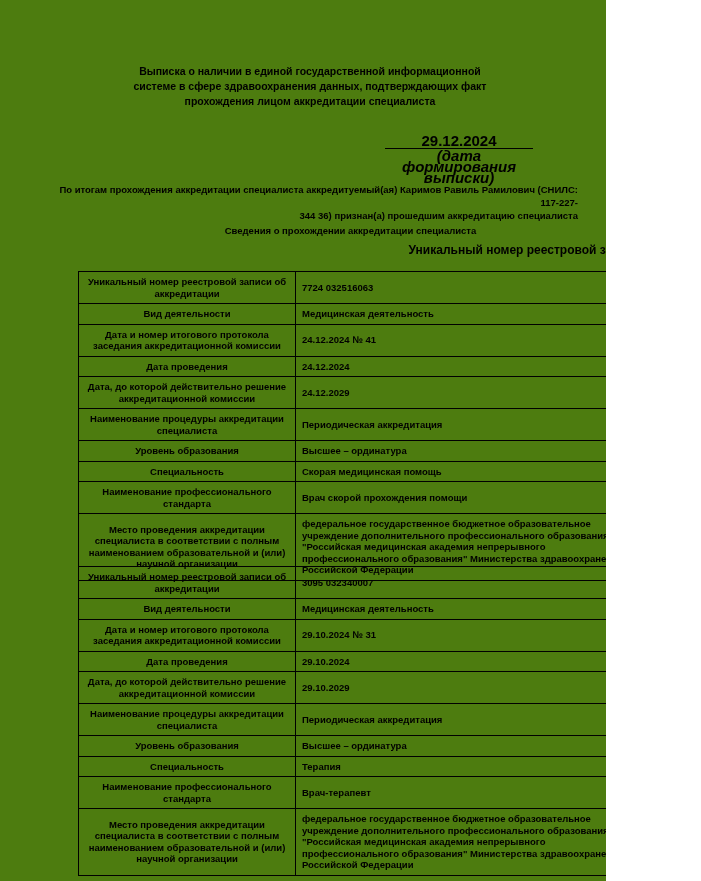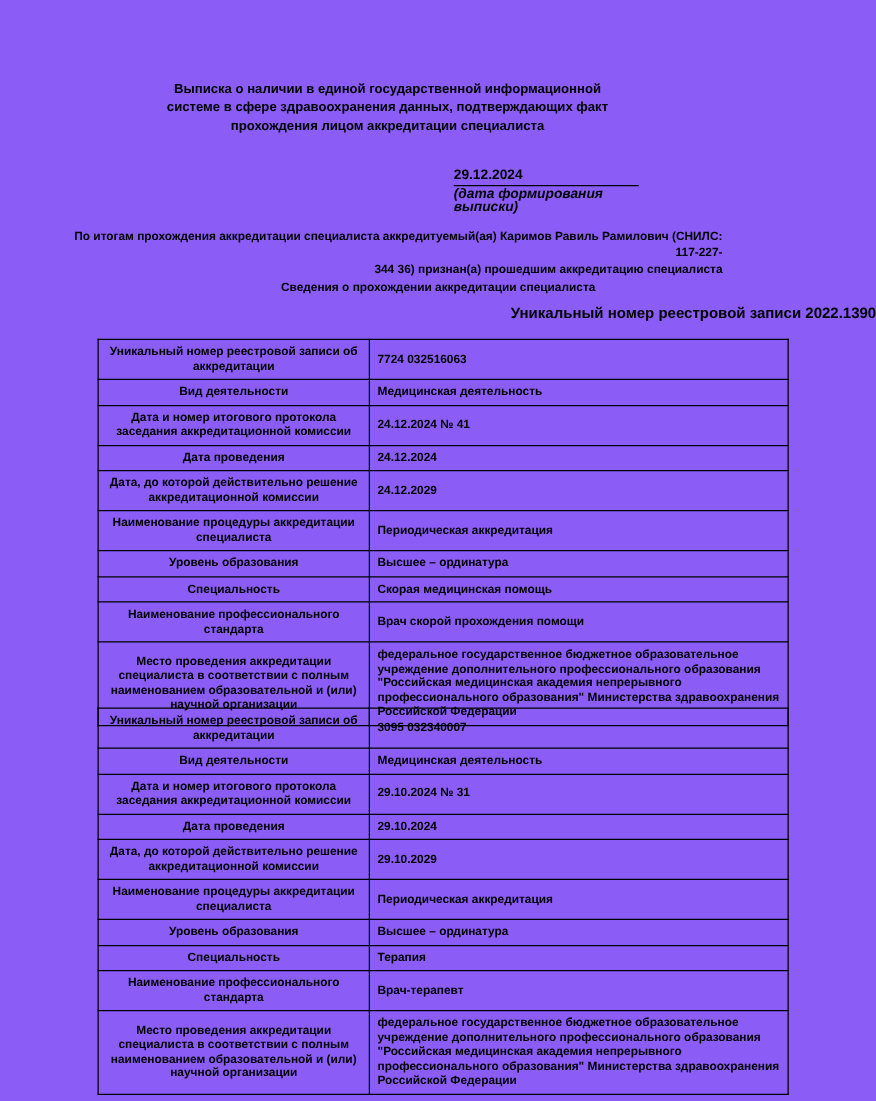--- a/index.html
+++ b/index.html
@@ -5,36 +5,37 @@
   html, body { margin: 0; padding: 0; }
   body {
     width: 701px; height: 881px;
     background: #ffffff;
     font-family: "Liberation Sans", sans-serif;
     font-weight: bold;
     color: #000000;
   }
   .page {
     position: relative;
-    width: 701px; height: 881px;
-    background: #8b5cf6;
+    width: 606px; height: 881px;
+    background: #4d7c0f;
     overflow: hidden;
   }
   .doc-title {
     position: absolute;
     top: 64px; left: 110px; width: 400px;
     text-align: center;
     font-size: 10.5px;
     line-height: 15px;
     white-space: pre-line;
   }
   .date-block {
     position: absolute;
-    top: 135px; left: 363px; width: 148px;
-    font-size: 11px;
+    top: 135px; left: 385px; width: 148px;
+    text-align: center;
+    font-size: 15px;
     line-height: 11px;
   }
   .date-value {
     display: block;
     border-bottom: 1.5px solid #000;
     padding-bottom: 2px;
   }
   .date-caption {
     display: block;
     margin-top: 1px;

